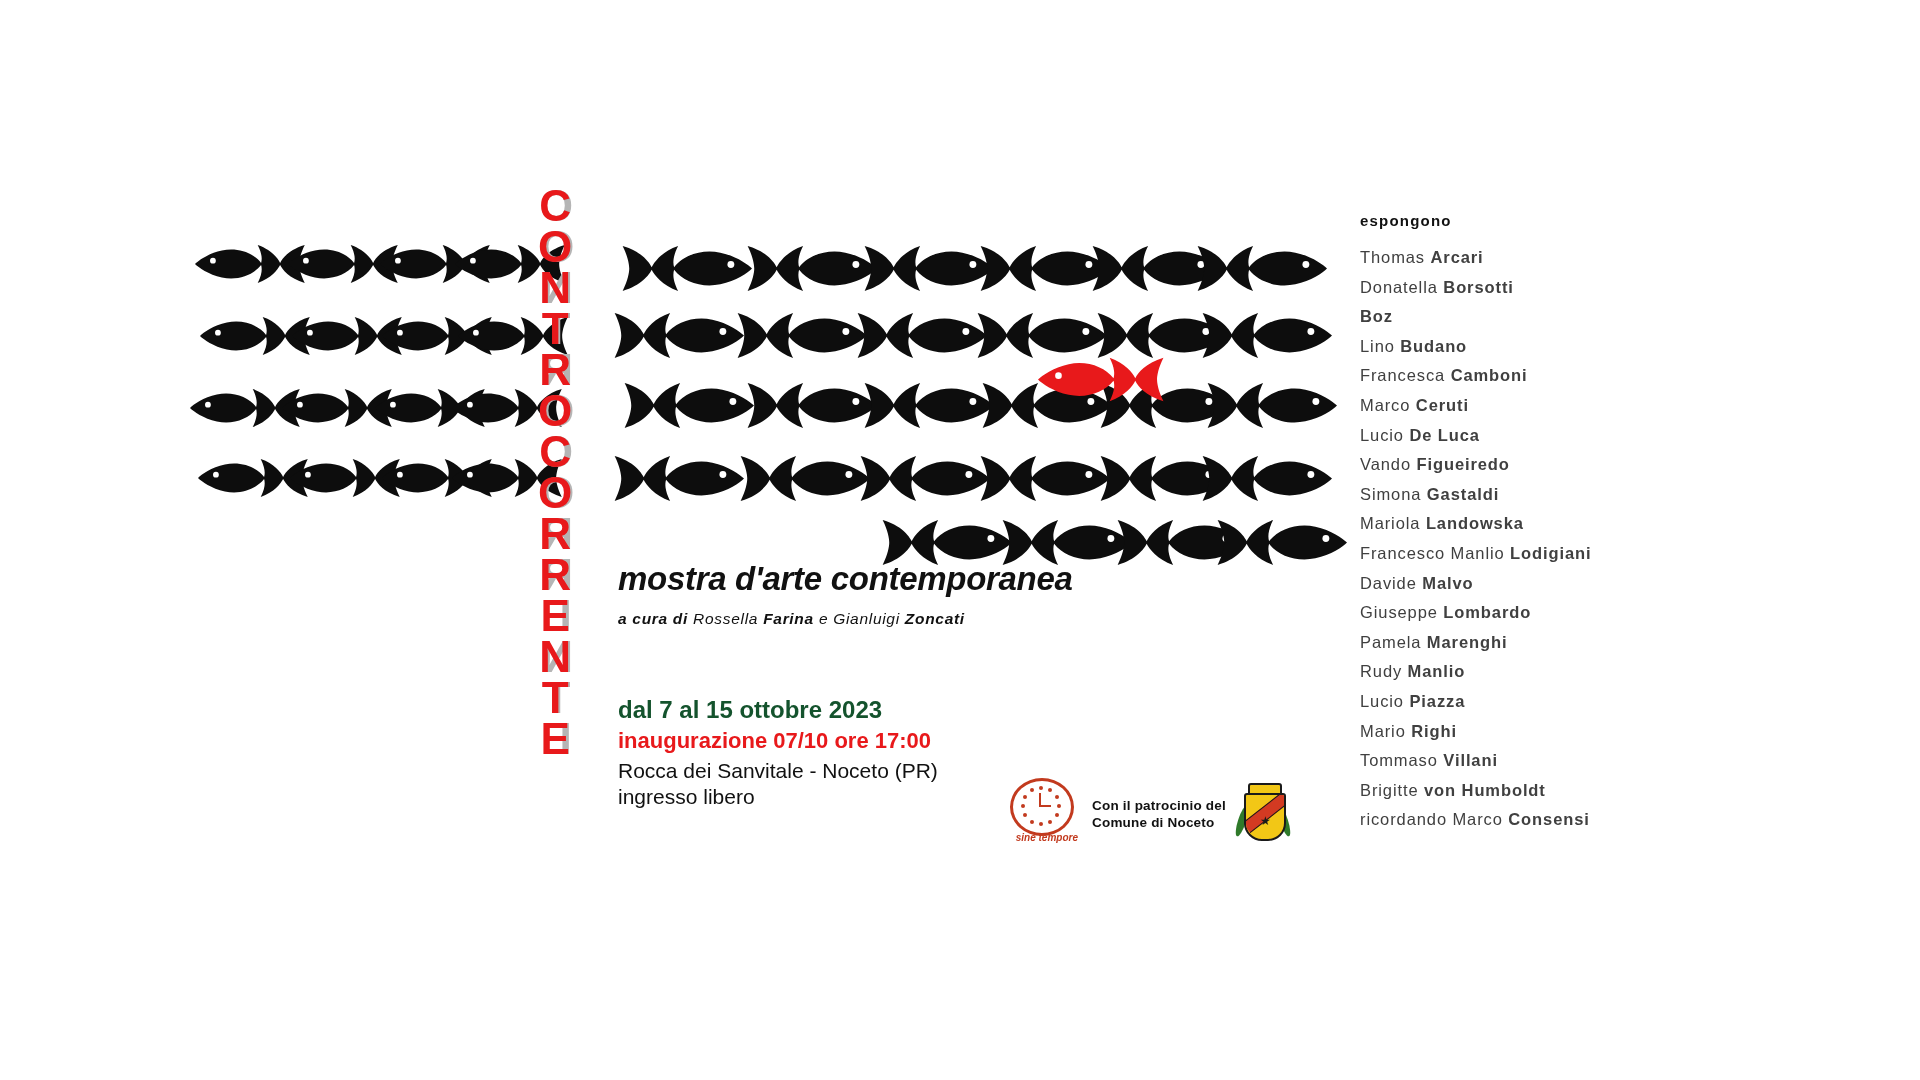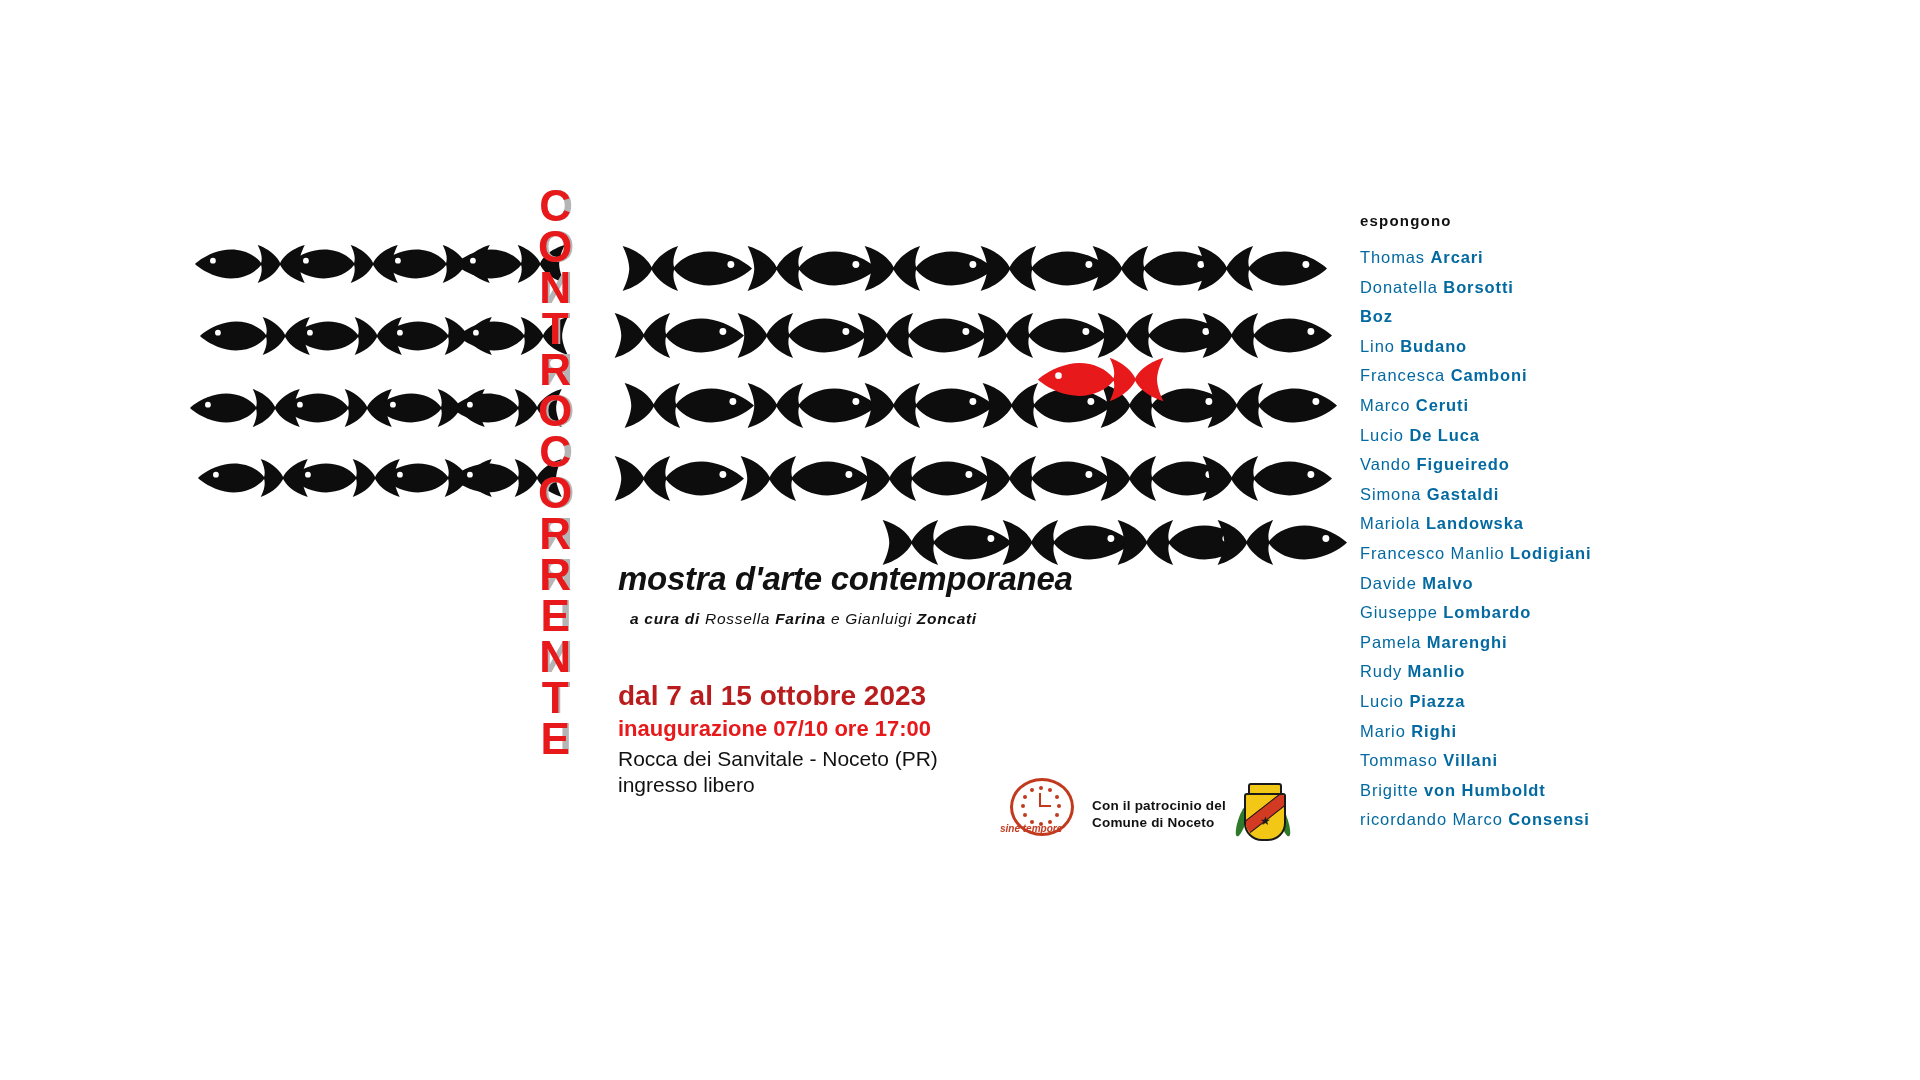--- a/index.html
+++ b/index.html
@@ -73,37 +73,37 @@
     font-weight: bold;
     color: #111111;
     letter-spacing: -0.3px;
     margin: 0 0 12px 0;
     white-space: nowrap;
   }
   .curators {
     font-size: 15.5px;
     color: #111111;
     letter-spacing: 0.7px;
-    margin: 12px;
+    margin: 0;
     white-space: nowrap;
   }
   .curators .lbl { font-weight: bold; }
   .curators .nm { font-weight: bold; }
 
   .dates-block {
     position: absolute;
     left: 618px;
     top: 680px;
     width: 620px;
   }
   .dates {
-    font-size: 28px;
+    font-size: 24px;
     font-weight: bold;
-    color: #b91c1c;
-    margin: 0 0 4px 0;
+    color: #14532d;
+    margin: 16px 0 4px 0;
     white-space: nowrap;
   }
   .opening {
     font-size: 22px;
     font-weight: bold;
     color: #e8191b;
     margin: 0 0 5px 0;
     white-space: nowrap;
   }
   .venue {
@@ -153,23 +153,23 @@
     width: 4px; height: 4px;
     border-radius: 50%;
     background: #c23a1e;
   }
   .st-hand {
     position: absolute;
     background: #c23a1e;
   }
   .st-name {
     position: absolute;
-    left: 0; bottom: 16px;
+    left: 0; bottom: 7px;
     width: 78px;
-    text-align: left;
+    text-align: right;
     font-size: 10px;
     font-weight: bold;
     color: #c23a1e;
     font-style: italic;
   }
 
   
   .crest { position: relative; width: 46px; height: 62px; }
   .crest-shield {
     position: absolute;
@@ -224,21 +224,21 @@
   .artists-label {
     font-size: 15px;
     font-weight: bold;
     color: #111111;
     letter-spacing: 1.2px;
     margin: 0 0 14px 0;
   }
   .artist-row {
     font-size: 16.5px;
     line-height: 29.6px;
-    color: #0369a1;
+    color: #404040;
     letter-spacing: 0.9px;
     white-space: nowrap;
   }
   .artist-row .sur { font-weight: bold; }
 </style>
 </head>
 <body>
 
 <div id="poster">
 

